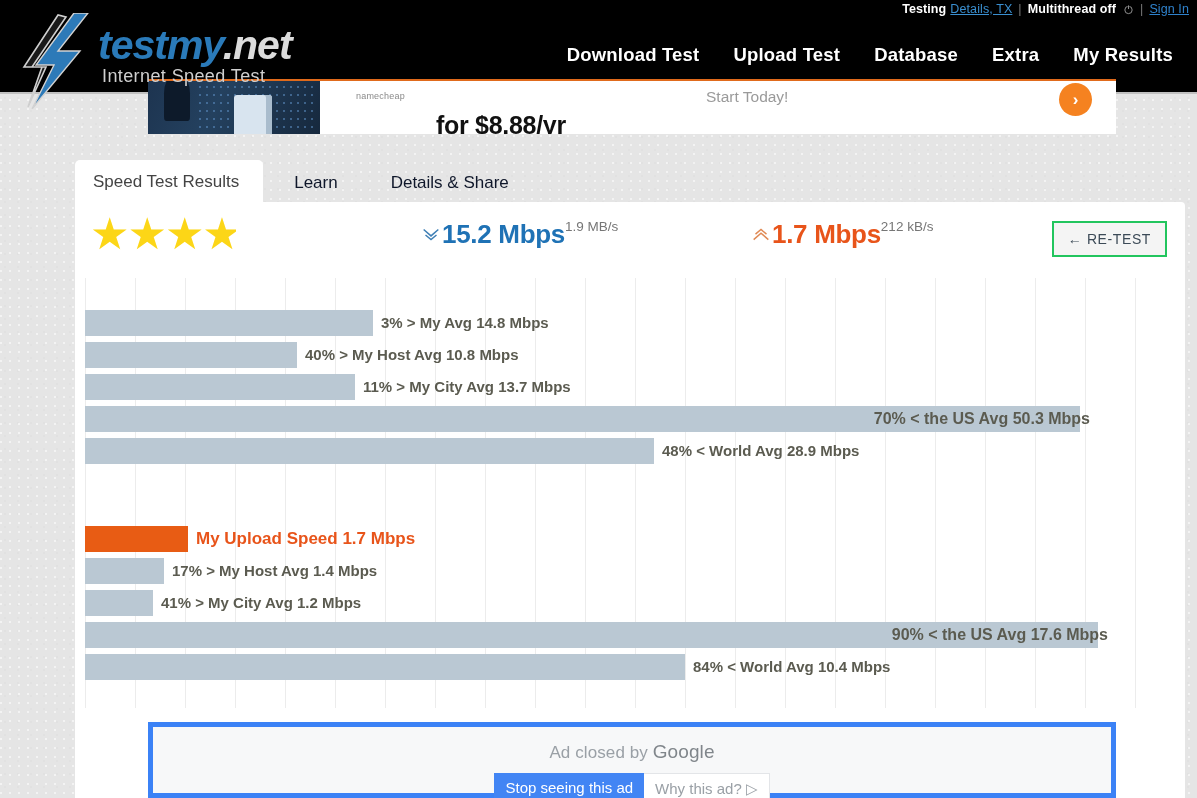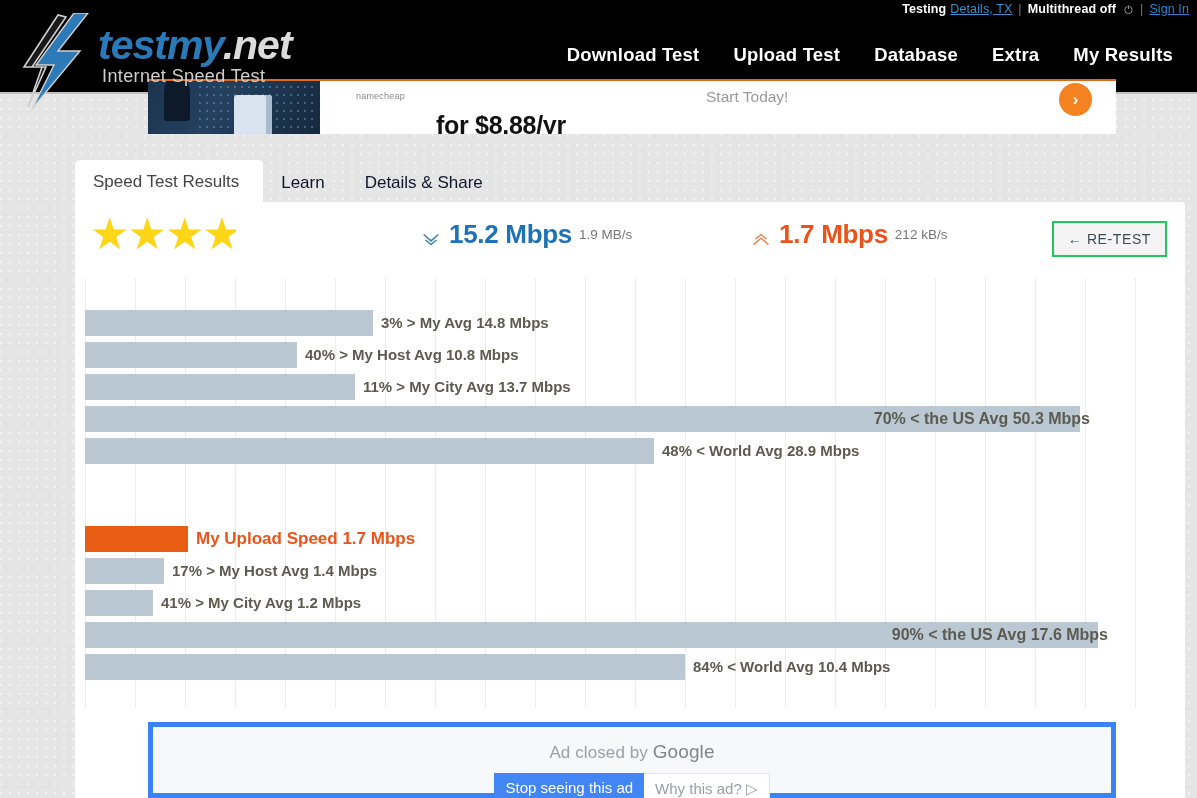--- a/index.html
+++ b/index.html
@@ -98,21 +98,21 @@
   .ad-arrow {
     position: absolute; right: 24px; top: 2px; width: 33px; height: 33px;
     border-radius: 50%; background: #f58220; color: #fff;
     display: flex; align-items: center; justify-content: center;
     font-size: 17px; font-weight: bold;
   }
 
   
   .tabs {
     position: absolute; left: 75px; top: 160px;
-    display: flex; align-items: flex-end; gap: 0; z-index: 4;
+    display: flex; align-items: flex-end; gap: 13px; z-index: 4;
   }
   .tab {
     padding: 12px 22px 13px 18px; font-size: 17px; color: #0f172a;
     cursor: pointer; white-space: nowrap; line-height: 1;
   }
   .tab.active {
     background: #fff; color: #444; border-radius: 5px 5px 0 0;
     font-weight: normal; padding: 13px 24px 14px 18px;
   }
 
@@ -129,21 +129,21 @@
     font-size: 44px; color: #fcd617; letter-spacing: -2px; line-height: 1;
     white-space: nowrap;
   }
   .star-half {
     position: relative; display: inline-block; width: 34px; overflow: hidden;
     vertical-align: top; height: 48px;
   }
   .star-half span { position: absolute; left: 0; top: 0; }
 
   .speed-block {
-    position: absolute; display: flex; align-items: center; gap: 7px;
+    position: absolute; display: flex; align-items: flex-start; 
   }
   .speed-block.dl { left: 345px; top: 17px; }
   .speed-block.ul { left: 675px; top: 17px; }
   .chev { width: 22px; height: 22px; position: relative; top: 5px; }
   .speed-val { font-size: 26px; font-weight: bold; letter-spacing: -.3px; }
   .speed-val.blue { color: #1f72b5; }
   .speed-val.orange { color: #e8541a; }
   .speed-sub { font-size: 13.5px; color: #767676; }
 
   .retest {

